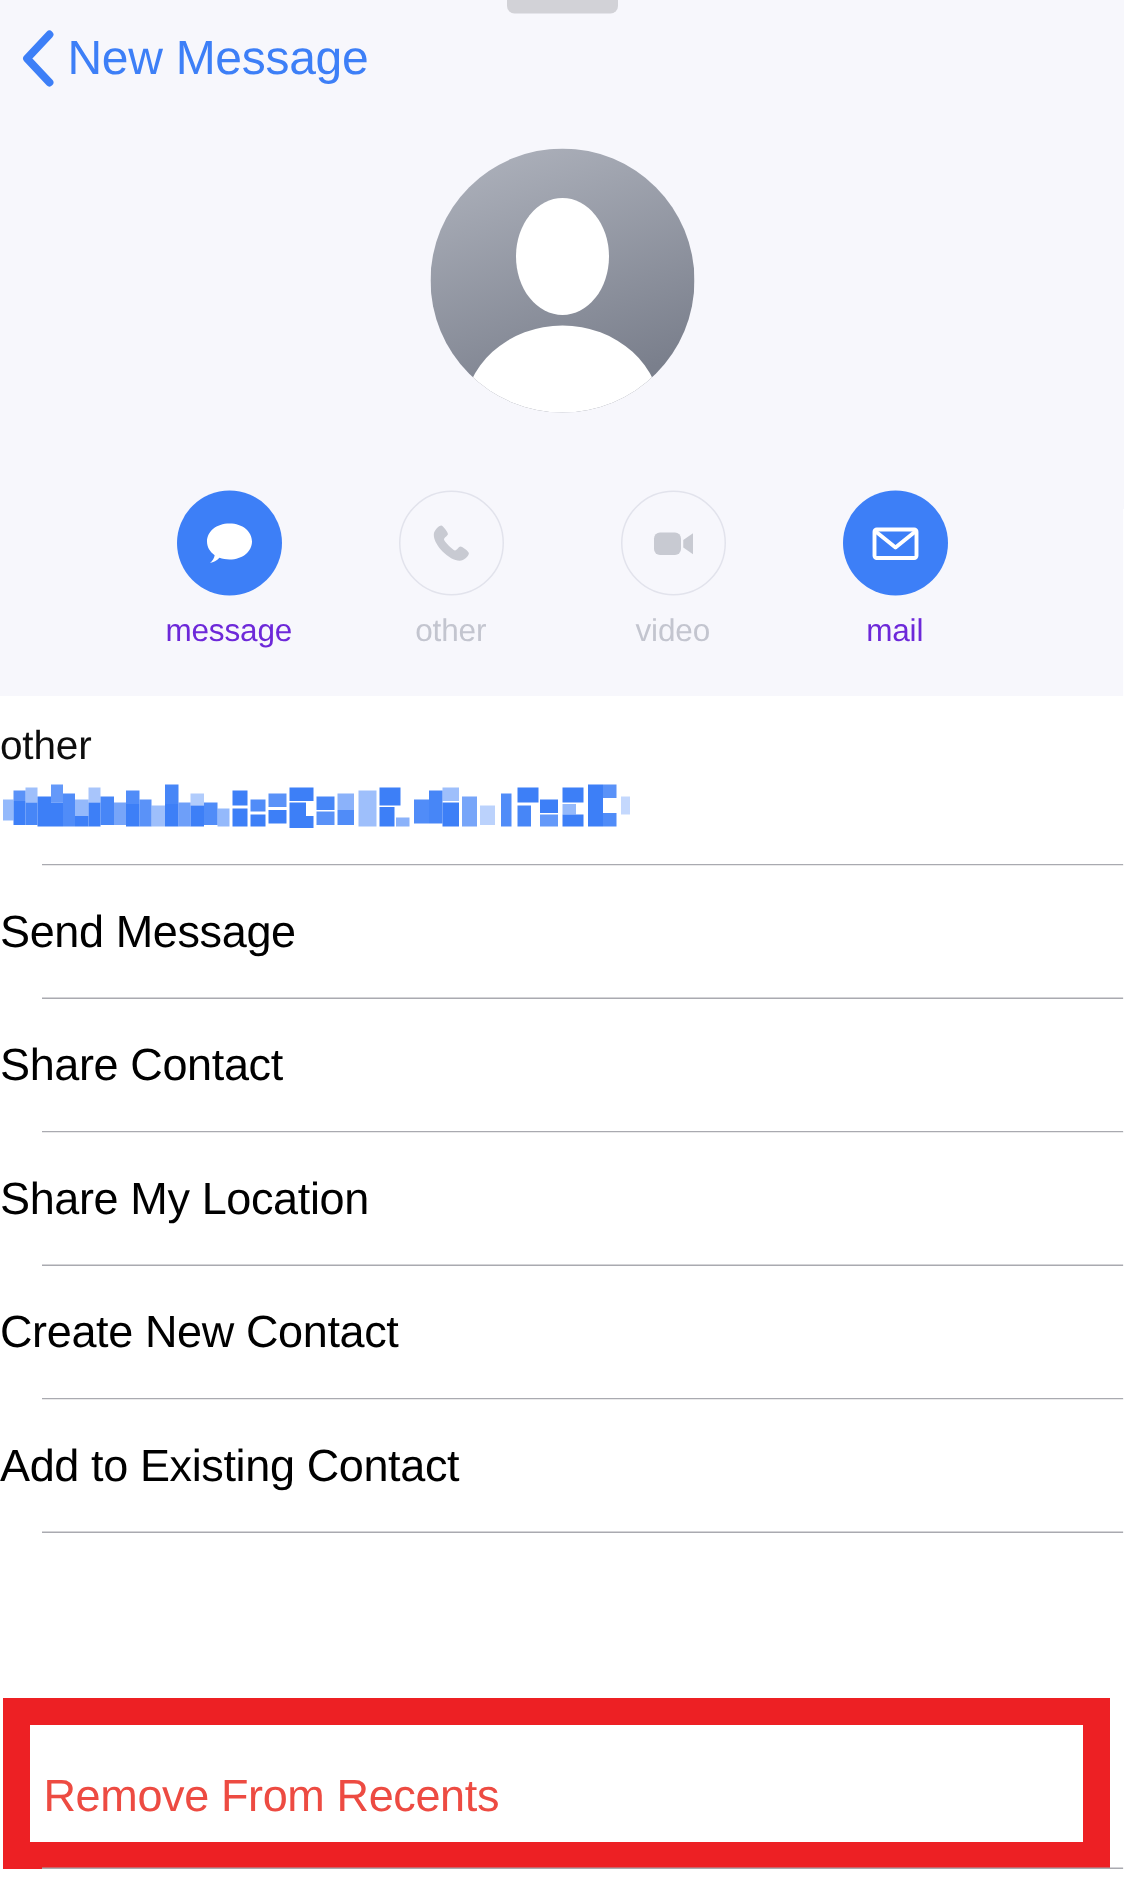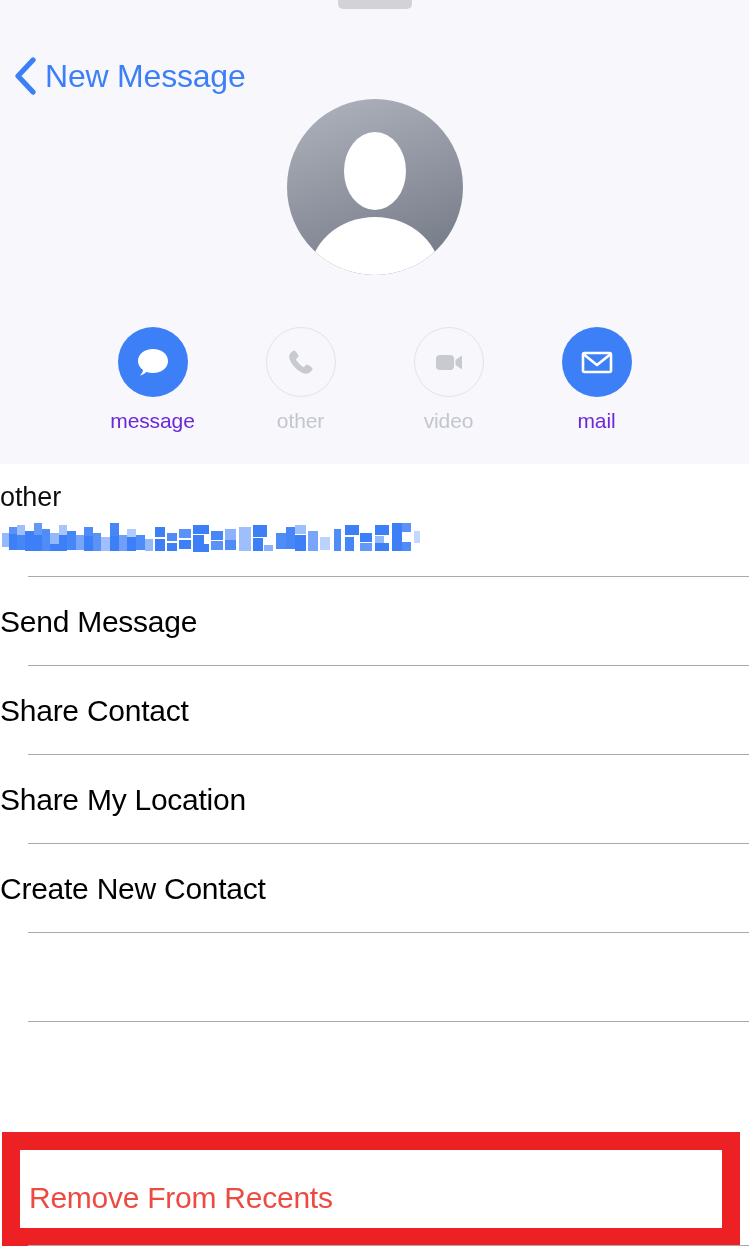--- a/index.html
+++ b/index.html
@@ -35,24 +35,23 @@
     width: 74px;
     height: 9px;
     border-radius: 0 0 5px 5px;
     background: #d2d2d7;
   }
   .navbar {
     position: absolute;
     top: 20px;
     left: 14px;
     display: flex;
-    align-items: flex-end;
+    align-items: flex-start;
     height: 52px;
     cursor: pointer;
-    margin-top: 23px;
   }
   .back-chevron {
     width: 22px;
     height: 38px;
     flex: 0 0 auto;
     display: block;
   }
   .nav-title {
     font-size: 32px;
     color: #3d7ff7;
@@ -369,20 +368,21 @@
       <span class="label">Share My Location</span>
       <div class="divider"></div>
     </div>
 
     <div class="row row-action tappable">
       <span class="label">Create New Contact</span>
       <div class="divider"></div>
     </div>
 
     <div class="row row-action tappable">
+      <span class="label">Add to Existing Contact</span>
       <div class="divider"></div>
     </div>
 
   </div>
 
   <div class="annotation-box"></div>
   <div class="destructive-row">
     <span class="label">Remove From Recents</span>
   </div>
   <div class="bottom-divider"></div>

